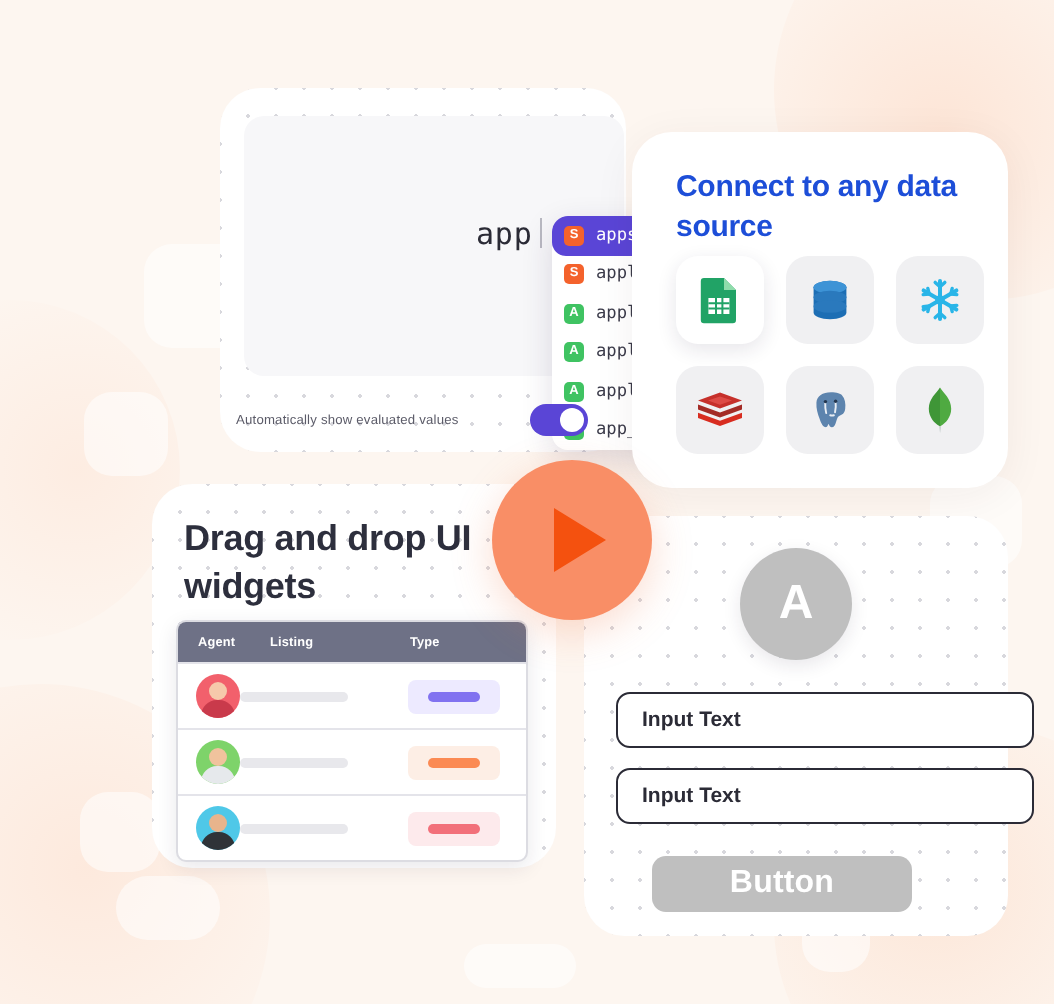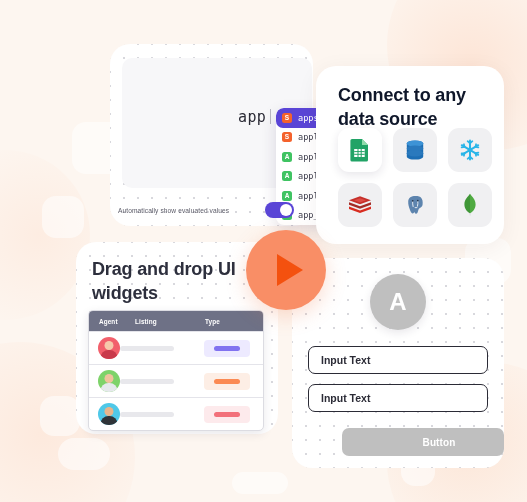--- a/index.html
+++ b/index.html
@@ -91,21 +91,21 @@
     position:relative;flex:0 0 29px;
   }
   .toggle:after{content:"";position:absolute;right:2px;top:2px;
     width:12px;height:12px;border-radius:50%;background:#fff;}
 
   
   #panel-datasource{left:316px;top:66px;width:188px;height:178px;
     background-image:none;box-shadow:0 4px 22px rgba(60,40,30,.06);}
   .ds-title{
     position:absolute;left:22px;top:18px;width:150px;
-    font-size:18px;font-weight:700;color:#0f172a;line-height:1.32;
+    font-size:15px;font-weight:700;color:#1d4ed8;line-height:1.32;
     letter-spacing:-.15px;
   }
   .ds-grid{position:absolute;left:22px;top:62px;display:grid;
     grid-template-columns:repeat(3,44px);grid-template-rows:repeat(2,44px);
     gap:11px;}
   .ds-cell{
     width:44px;height:44px;border-radius:11px;background:#f0f0f2;
     display:flex;align-items:center;justify-content:center;
   }
   .ds-cell.active{background:#ffffff;box-shadow:0 3px 10px rgba(40,30,60,.11);}
@@ -151,32 +151,32 @@
   
   #panel-form{left:292px;top:258px;width:212px;height:210px;}
   .avatar-letter{
     position:absolute;left:50%;transform:translateX(-50%);top:16px;
     width:56px;height:56px;border-radius:50%;background:#bfbfbf;
     display:flex;align-items:center;justify-content:center;
     color:#ffffff;font-size:24px;font-weight:600;
     box-shadow:0 3px 9px rgba(40,30,60,.10);
   }
   .field{
-    position:absolute;left:16px;width:180px;height:28px;
+    position:absolute;left:16px;width:209px;height:28px;
     border:1.6px solid #2b2b36;border-radius:7px;background:#fff;
     display:flex;align-items:center;padding-left:12px;box-sizing:border-box;
     font-size:10.5px;font-weight:700;color:#2b2b36;
   }
   .field.f1{top:88px;}
   .field.f2{top:126px;}
   .btn-gray{
-    position:absolute;left:50px;top:170px;width:130px;height:28px;
+    position:absolute;left:34px;top:170px;width:130px;height:28px;
     background:#bfbfbf;border-radius:7px;color:#ffffff;
     display:flex;align-items:center;justify-content:center;
-    font-size:10px;font-weight:700;letter-spacing:.1px;padding-left:32px;
+    font-size:16px;font-weight:700;letter-spacing:.1px;
   }
 
   
   #play-button{
     position:absolute;left:246px;top:230px;width:80px;height:80px;
     border-radius:50%;background:#f98e66;
     display:flex;align-items:center;justify-content:center;
     box-shadow:0 6px 20px rgba(240,120,70,.25);
   }
   .tri{

